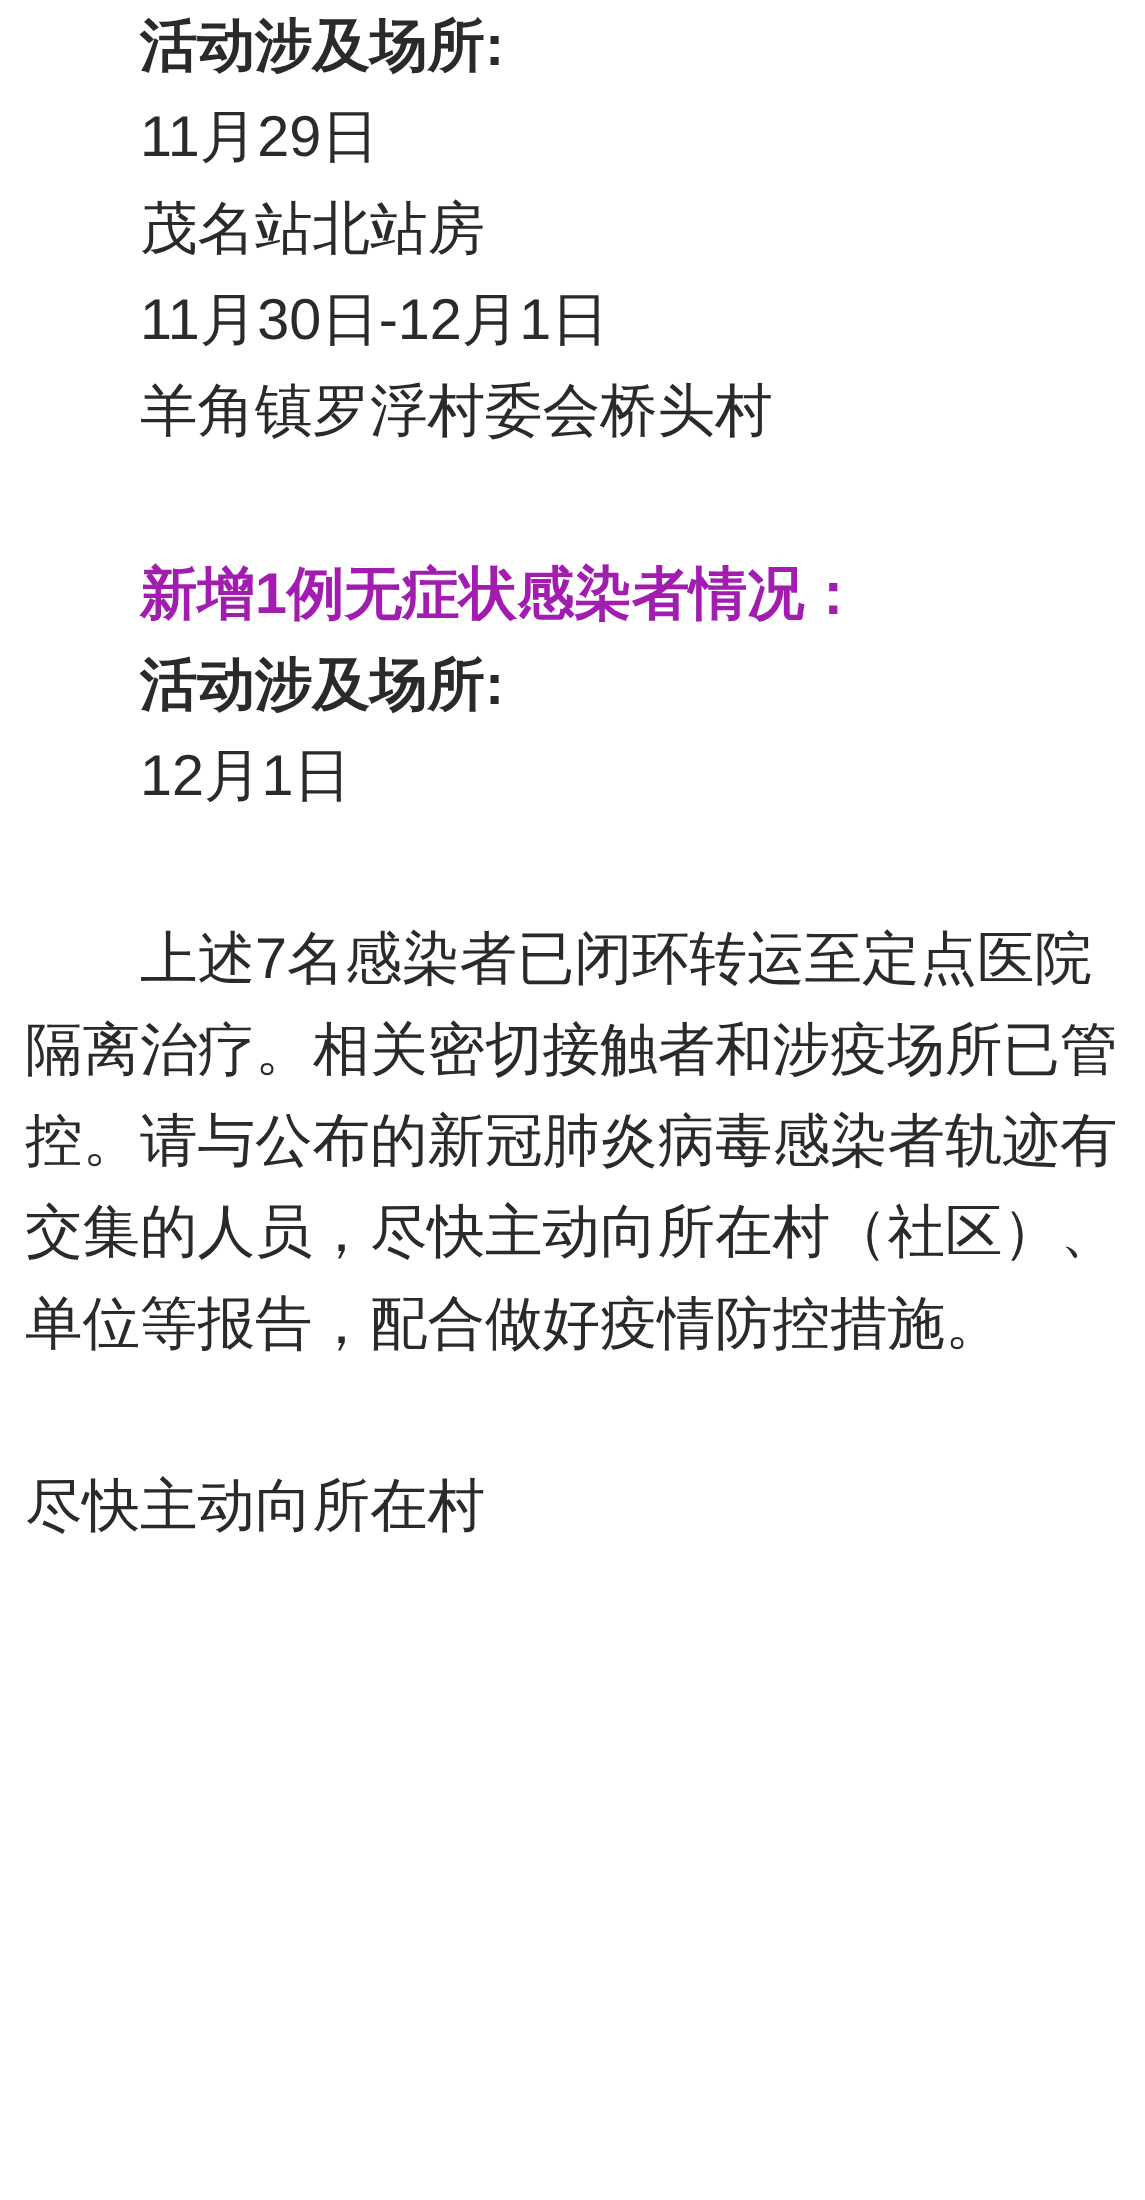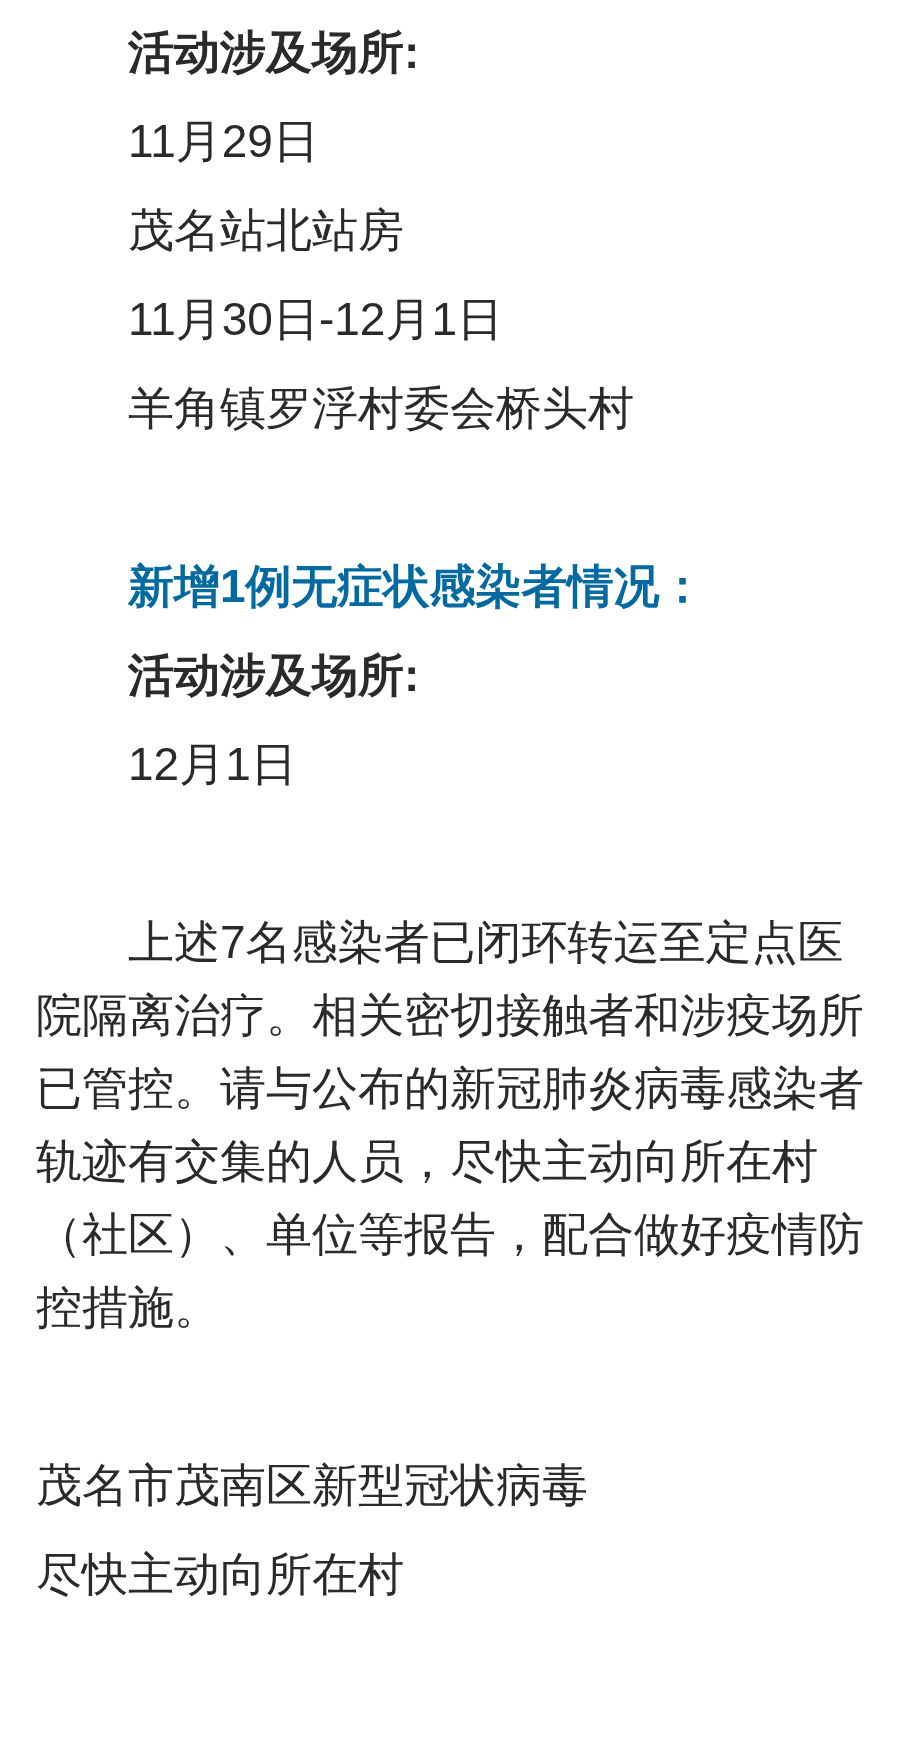--- a/index.html
+++ b/index.html
@@ -17,21 +17,21 @@
     width: 916px;
     min-height: 1760px;
     padding: 0 20px;
     font-family: "Liberation Sans", sans-serif;
     font-size: 46px;
     line-height: 73px;
     color: #2a2a2a;
     background: #ffffff;
   }
   .page p {
-    margin: 16px;
+    margin: 0;
     text-align: left;
     word-break: break-all;
   }
   .indent { text-indent: 2em; }
   .justify { text-align: justify; }
   .bold { font-weight: 700; }
   .blue { color: #1b7da9; }
   .right { text-align: right; }
   .blank { height: 73px; }
 </style>
@@ -42,29 +42,28 @@
 
   <p class="indent bold">活动涉及场所:</p>
 
   <p class="indent">11月29日</p>
   <p class="indent">茂名站北站房</p>
   <p class="indent">11月30日-12月1日</p>
   <p class="indent">羊角镇罗浮村委会桥头村</p>
 
   <div class="blank"></div>
 
-  <p class="indent bold blue" style="color: #0369a1;">新增1例无症状感染者情况：</p>
+  <p class="indent bold blue" style="color: #a21caf;">新增1例无症状感染者情况：</p>
 
 
   <p class="indent bold">活动涉及场所:</p>
 
   <p class="indent">12月1日</p>
 
   <div class="blank"></div>
 
   <p class="indent justify">上述7名感染者已闭环转运至定点医院隔离治疗。相关密切接触者和涉疫场所已管控。请与公布的新冠肺炎病毒感染者轨迹有交集的人员，尽快主动向所在村（社区）、单位等报告，配合做好疫情防控措施。</p>
 
   <div class="blank"></div>
 
-  <p class="right">茂名市茂南区新型冠状病毒</p>
   <p class="right">尽快主动向所在村</p>
 
 </div>
 
 </body></html>

